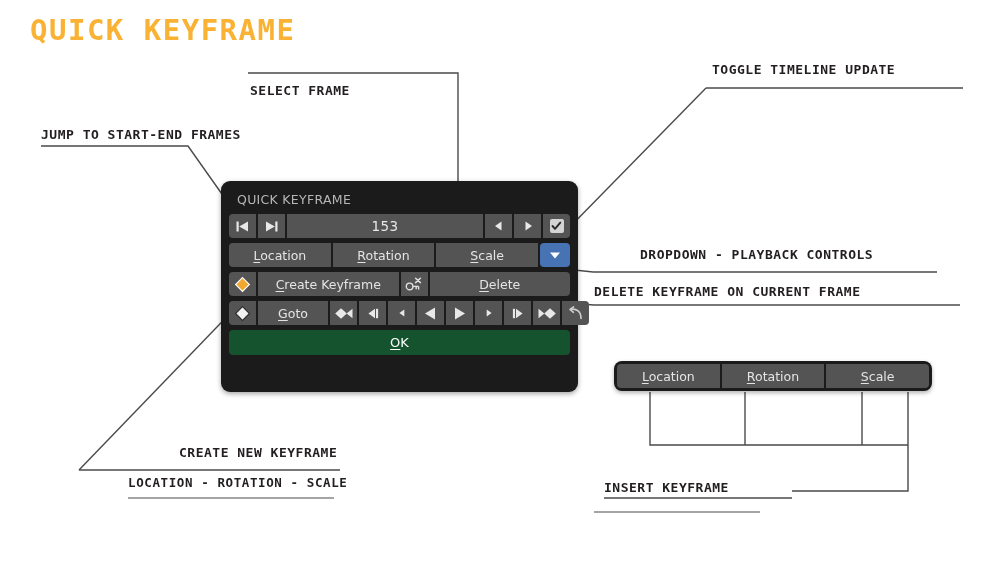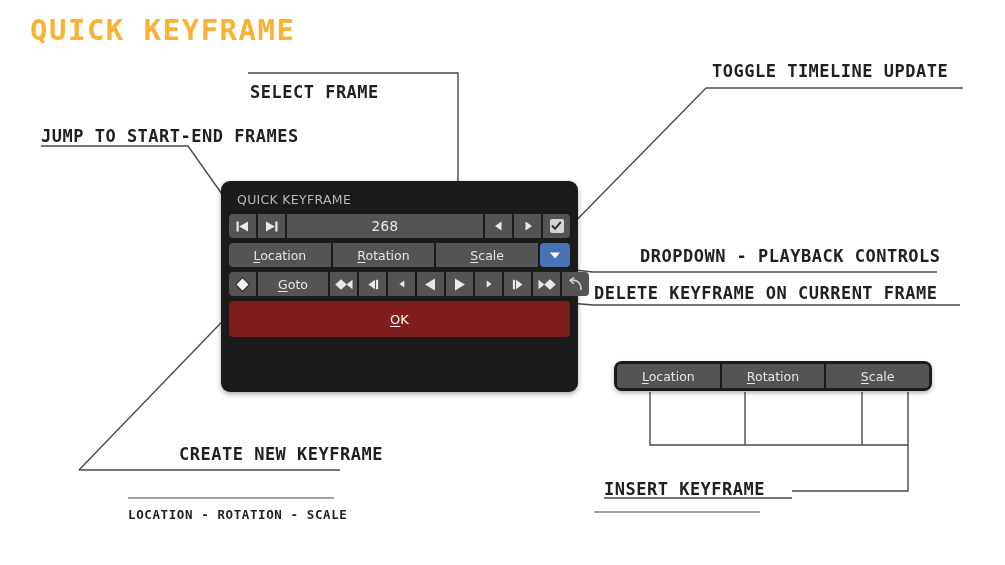--- a/index.html
+++ b/index.html
@@ -18,21 +18,21 @@
   
   .anno {
     position: absolute;
     font-family: "DejaVu Sans Mono", "Liberation Mono", monospace;
     font-weight: bold;
     color: #231f20;
     white-space: nowrap;
     letter-spacing: 0.5px;
     line-height: 1;
   }
-  .anno-lg { font-size: 17px; }
+  .anno-lg { font-size: 13px; }
   .anno-sm { font-size: 12.5px; letter-spacing: 0.6px; }
 
   .page-title {
     position: absolute;
     left: 30px; top: 13px;
     font-family: "DejaVu Sans Mono", "Liberation Mono", monospace;
     font-weight: bold;
     font-size: 29px;
     letter-spacing: 1.5px;
     color: #f9b233;
@@ -123,22 +123,22 @@
     display: flex; align-items: center; justify-content: center;
   }
   .cbox {
     width: 14px; height: 14px;
     background: #d4d4d4;
     border-radius: 2px;
     display: flex; align-items: center; justify-content: center;
   }
 
   .ok-btn {
-    height: 36px;
-    background: #7f1d1d;
+    height: 25px;
+    background: #14532d;
     border-radius: 4px;
     color: #ffffff;
     font-size: 13px;
     display: flex; align-items: center; justify-content: center;
     user-select: none;
   }
 
   
   #lrs-panel {
     left: 614px; top: 361px;
@@ -194,42 +194,42 @@
   <div class="anno anno-lg" style="left:41px; top:128px;">JUMP TO START-END FRAMES</div>
 
   <div class="anno anno-lg" style="left:712px; top:63px;">TOGGLE TIMELINE UPDATE</div>
 
   <div class="anno anno-lg" style="left:620px; top:248px;margin-left:20px;">DROPDOWN - PLAYBACK CONTROLS</div>
 
   <div class="anno anno-lg" style="left:594px; top:285px;">DELETE KEYFRAME ON CURRENT FRAME</div>
 
   <div class="anno anno-lg" style="left:131px; top:446px;margin-left:48px;">CREATE NEW KEYFRAME</div>
 
-  <div class="anno anno-sm" style="left:128px; top:477px;margin-top:32px;">LOCATION - ROTATION - SCALE</div>
+  <div class="anno anno-sm" style="left:128px; top:477px;">LOCATION - ROTATION - SCALE</div>
 
   <div class="anno anno-lg" style="left:604px; top:481px;">INSERT KEYFRAME</div>
 
   <div class="panel" id="main-panel">
 
     <div class="panel-title">QUICK KEYFRAME</div>
 
     <div class="row">
       <div class="w w-l icon-btn">
         <svg class="glyph" width="15" height="13" viewBox="0 0 15 13" xmlns="http://www.w3.org/2000/svg">
           <rect x="1.5" y="1.5" width="2.2" height="10" fill="#e8e8e8"></rect>
           <polygon points="13,1.5 13,11.5 4.2,6.5" fill="#e8e8e8"></polygon>
         </svg>
       </div>
       <div class="w w-m icon-btn">
         <svg class="glyph" width="15" height="13" viewBox="0 0 15 13" xmlns="http://www.w3.org/2000/svg">
           <polygon points="2,1.5 2,11.5 10.8,6.5" fill="#e8e8e8"></polygon>
           <rect x="11.3" y="1.5" width="2.2" height="10" fill="#e8e8e8"></rect>
         </svg>
       </div>
-      <div class="w w-m numfield">268</div>
+      <div class="w w-m numfield">153</div>
       <div class="w w-m icon-btn">
         <svg class="glyph" width="12" height="12" viewBox="0 0 12 12" xmlns="http://www.w3.org/2000/svg">
           <polygon points="8.5,1.5 8.5,10.5 2,6" fill="#e8e8e8"></polygon>
         </svg>
       </div>
       <div class="w w-m icon-btn">
         <svg class="glyph" width="12" height="12" viewBox="0 0 12 12" xmlns="http://www.w3.org/2000/svg">
           <polygon points="3.5,1.5 3.5,10.5 10,6" fill="#e8e8e8"></polygon>
         </svg>
       </div>
@@ -254,20 +254,42 @@
       </div>
       <div class="dropdown-btn">
         <span>
           <svg class="glyph" width="12" height="9" viewBox="0 0 12 9" xmlns="http://www.w3.org/2000/svg">
             <polygon points="1,1.5 11,1.5 6,7.5" fill="#ffffff"></polygon>
           </svg>
         </span>
       </div>
     </div>
 
+    <div class="row">
+      <div class="w w-l icon-btn">
+        <svg class="glyph" width="17" height="17" viewBox="0 0 17 17" xmlns="http://www.w3.org/2000/svg">
+          <polygon points="8.5,1.6 15.4,8.5 8.5,15.4 1.6,8.5" fill="#f0a830" stroke="#ffffff" stroke-width="1.1"></polygon>
+        </svg>
+      </div>
+      <div class="w w-m lbl-btn">
+        <span><span class="acc">C</span>reate Keyframe</span>
+      </div>
+      <div class="w w-m icon-btn">
+        <svg class="glyph" width="19" height="15" viewBox="0 0 19 15" xmlns="http://www.w3.org/2000/svg">
+          <circle cx="4.6" cy="9.4" r="3.3" fill="none" stroke="#e0e0e0" stroke-width="1.4"></circle>
+          <path d="M7.9 9.4 L13.6 9.4" stroke="#e0e0e0" stroke-width="1.4"></path>
+          <path d="M11.2 9.4 L11.2 12.2" stroke="#e0e0e0" stroke-width="1.4"></path>
+          <path d="M13.6 9.4 L13.6 12.6" stroke="#e0e0e0" stroke-width="1.4"></path>
+          <path d="M10.6 1.2 L15.4 5.6 M15.4 1.2 L10.6 5.6" stroke="#e0e0e0" stroke-width="1.5" stroke-linecap="round"></path>
+        </svg>
+      </div>
+      <div class="w w-r lbl-btn">
+        <span><span class="acc">D</span>elete</span>
+      </div>
+    </div>
 
     <div class="row">
       <div class="w w-l icon-btn">
         <svg class="glyph" width="17" height="17" viewBox="0 0 17 17" xmlns="http://www.w3.org/2000/svg">
           <polygon points="8.5,1.6 15.4,8.5 8.5,15.4 1.6,8.5" fill="#f2f2f2" stroke="#2b2b2b" stroke-width="1.1"></polygon>
         </svg>
       </div>
       <div class="w w-m" style="flex:0 0 70px;">
         <span><span class="acc">G</span>oto</span>
       </div>

